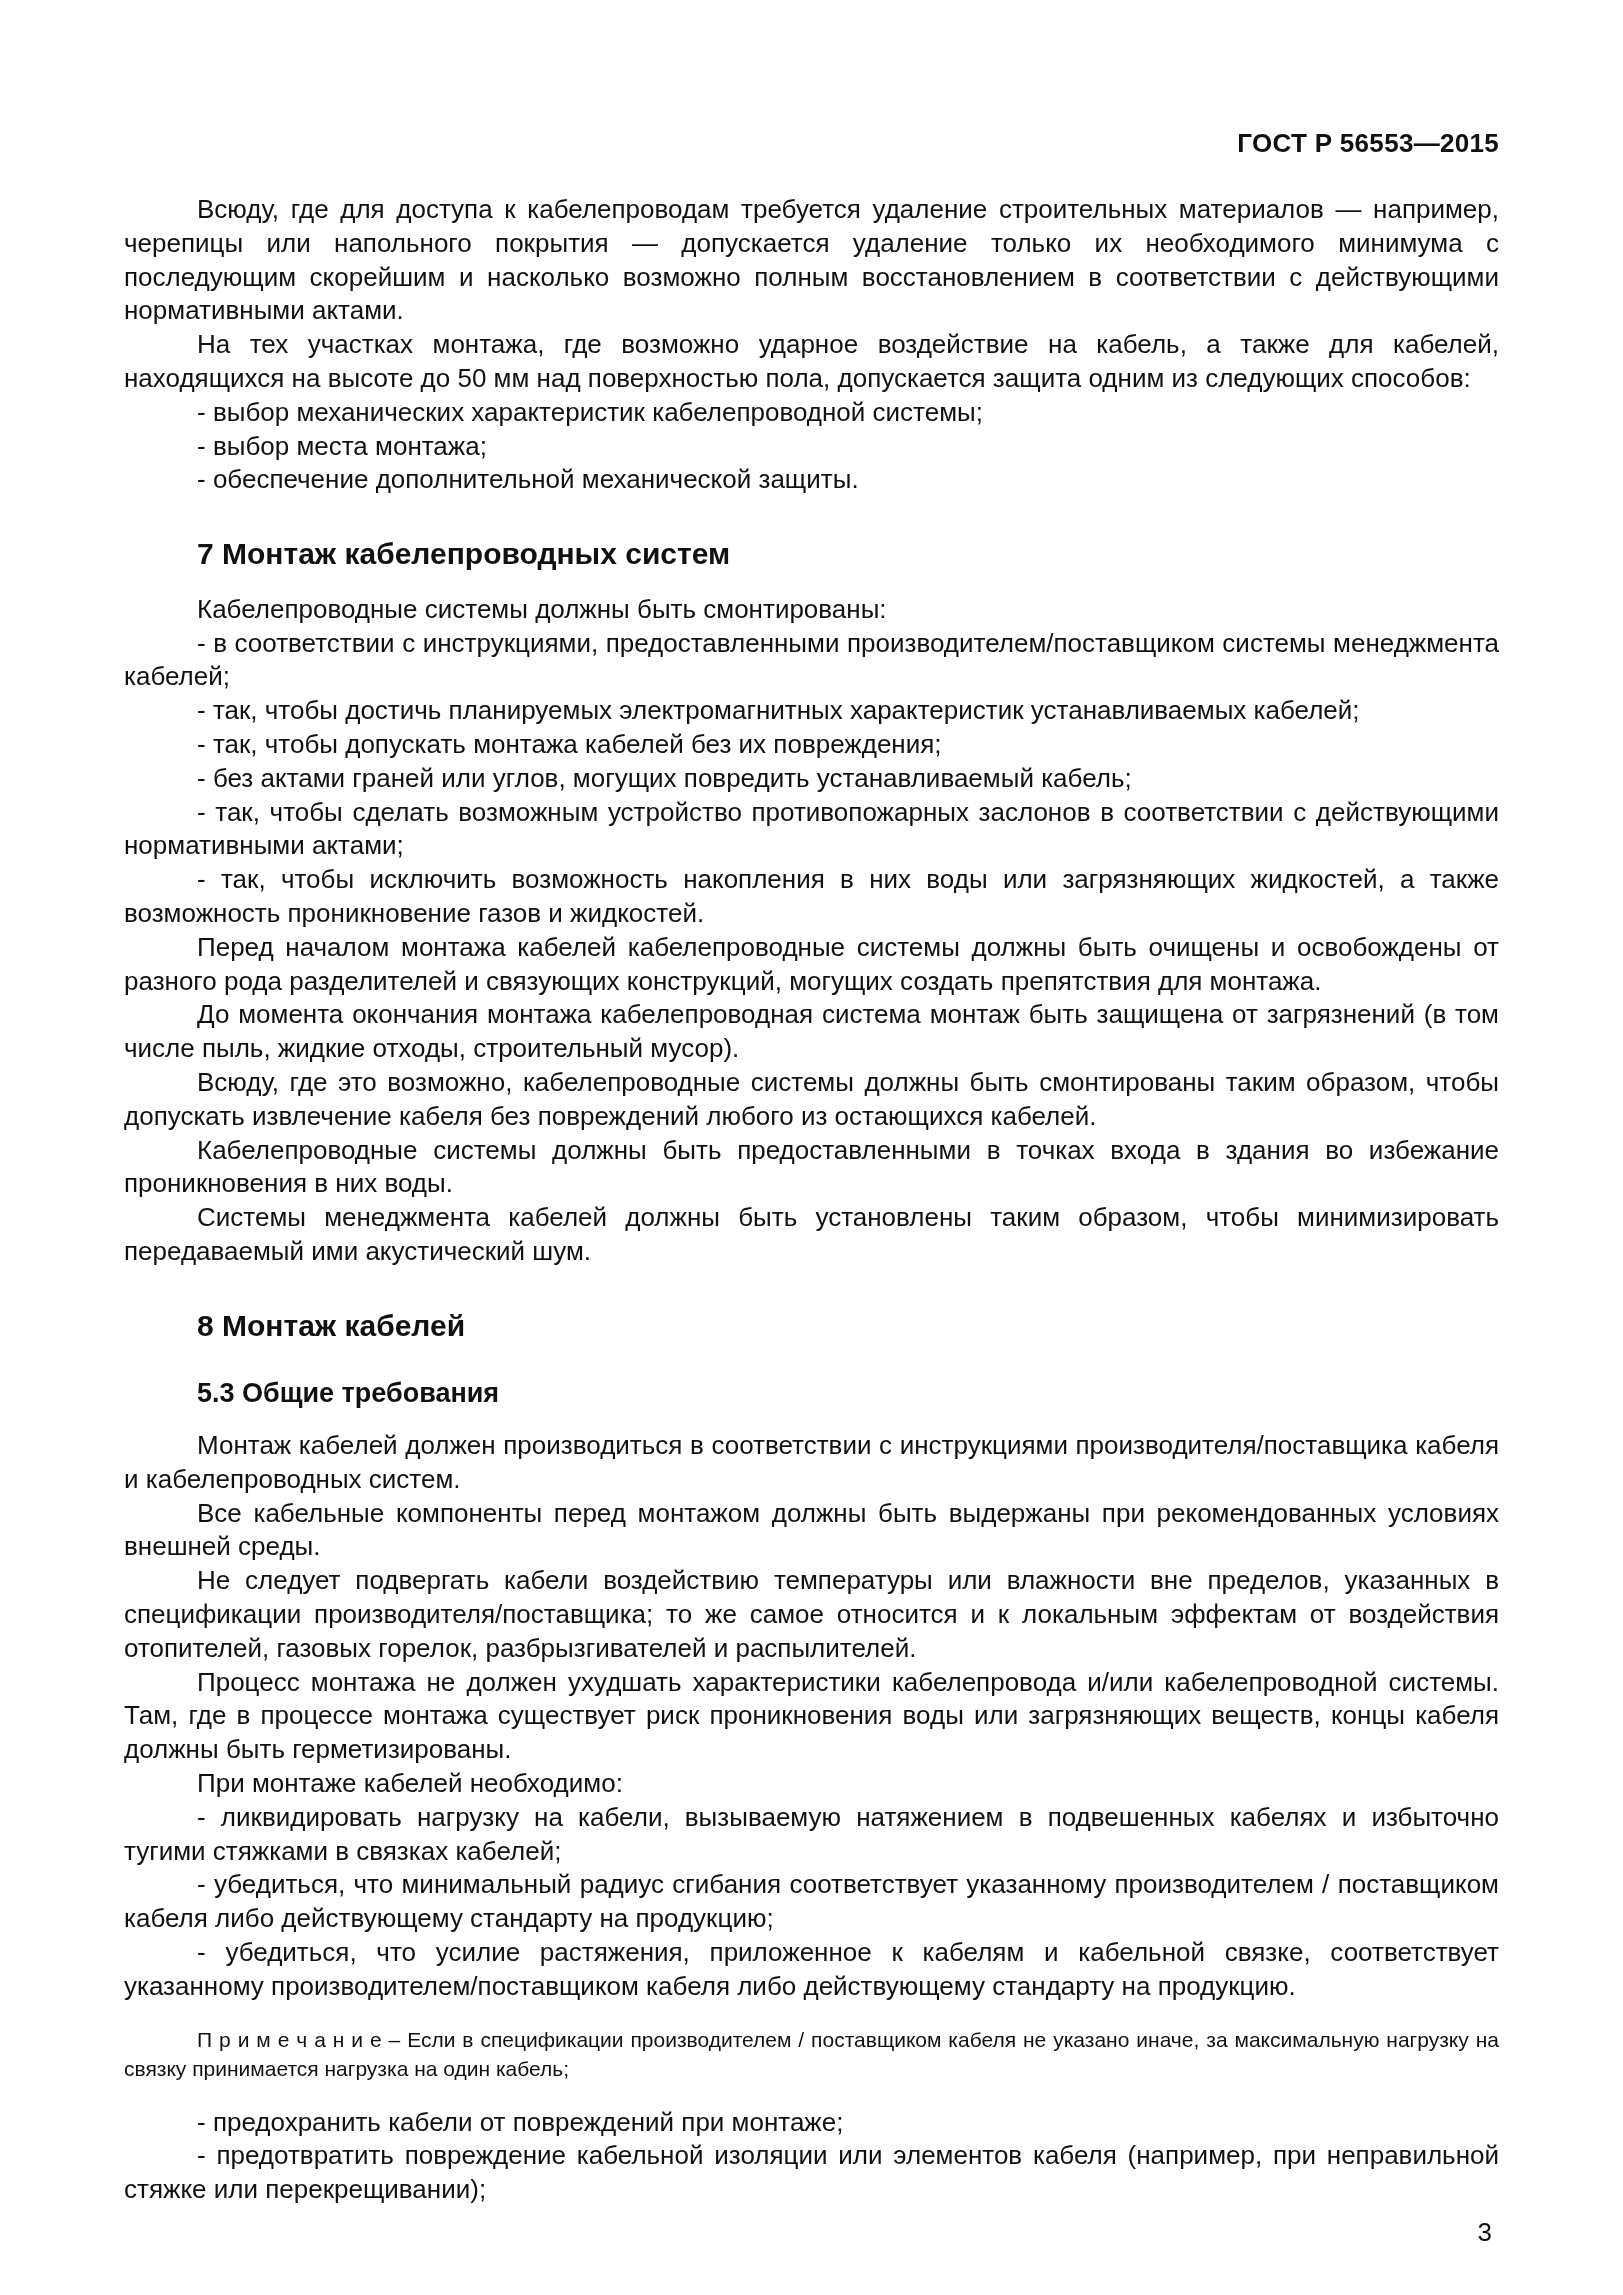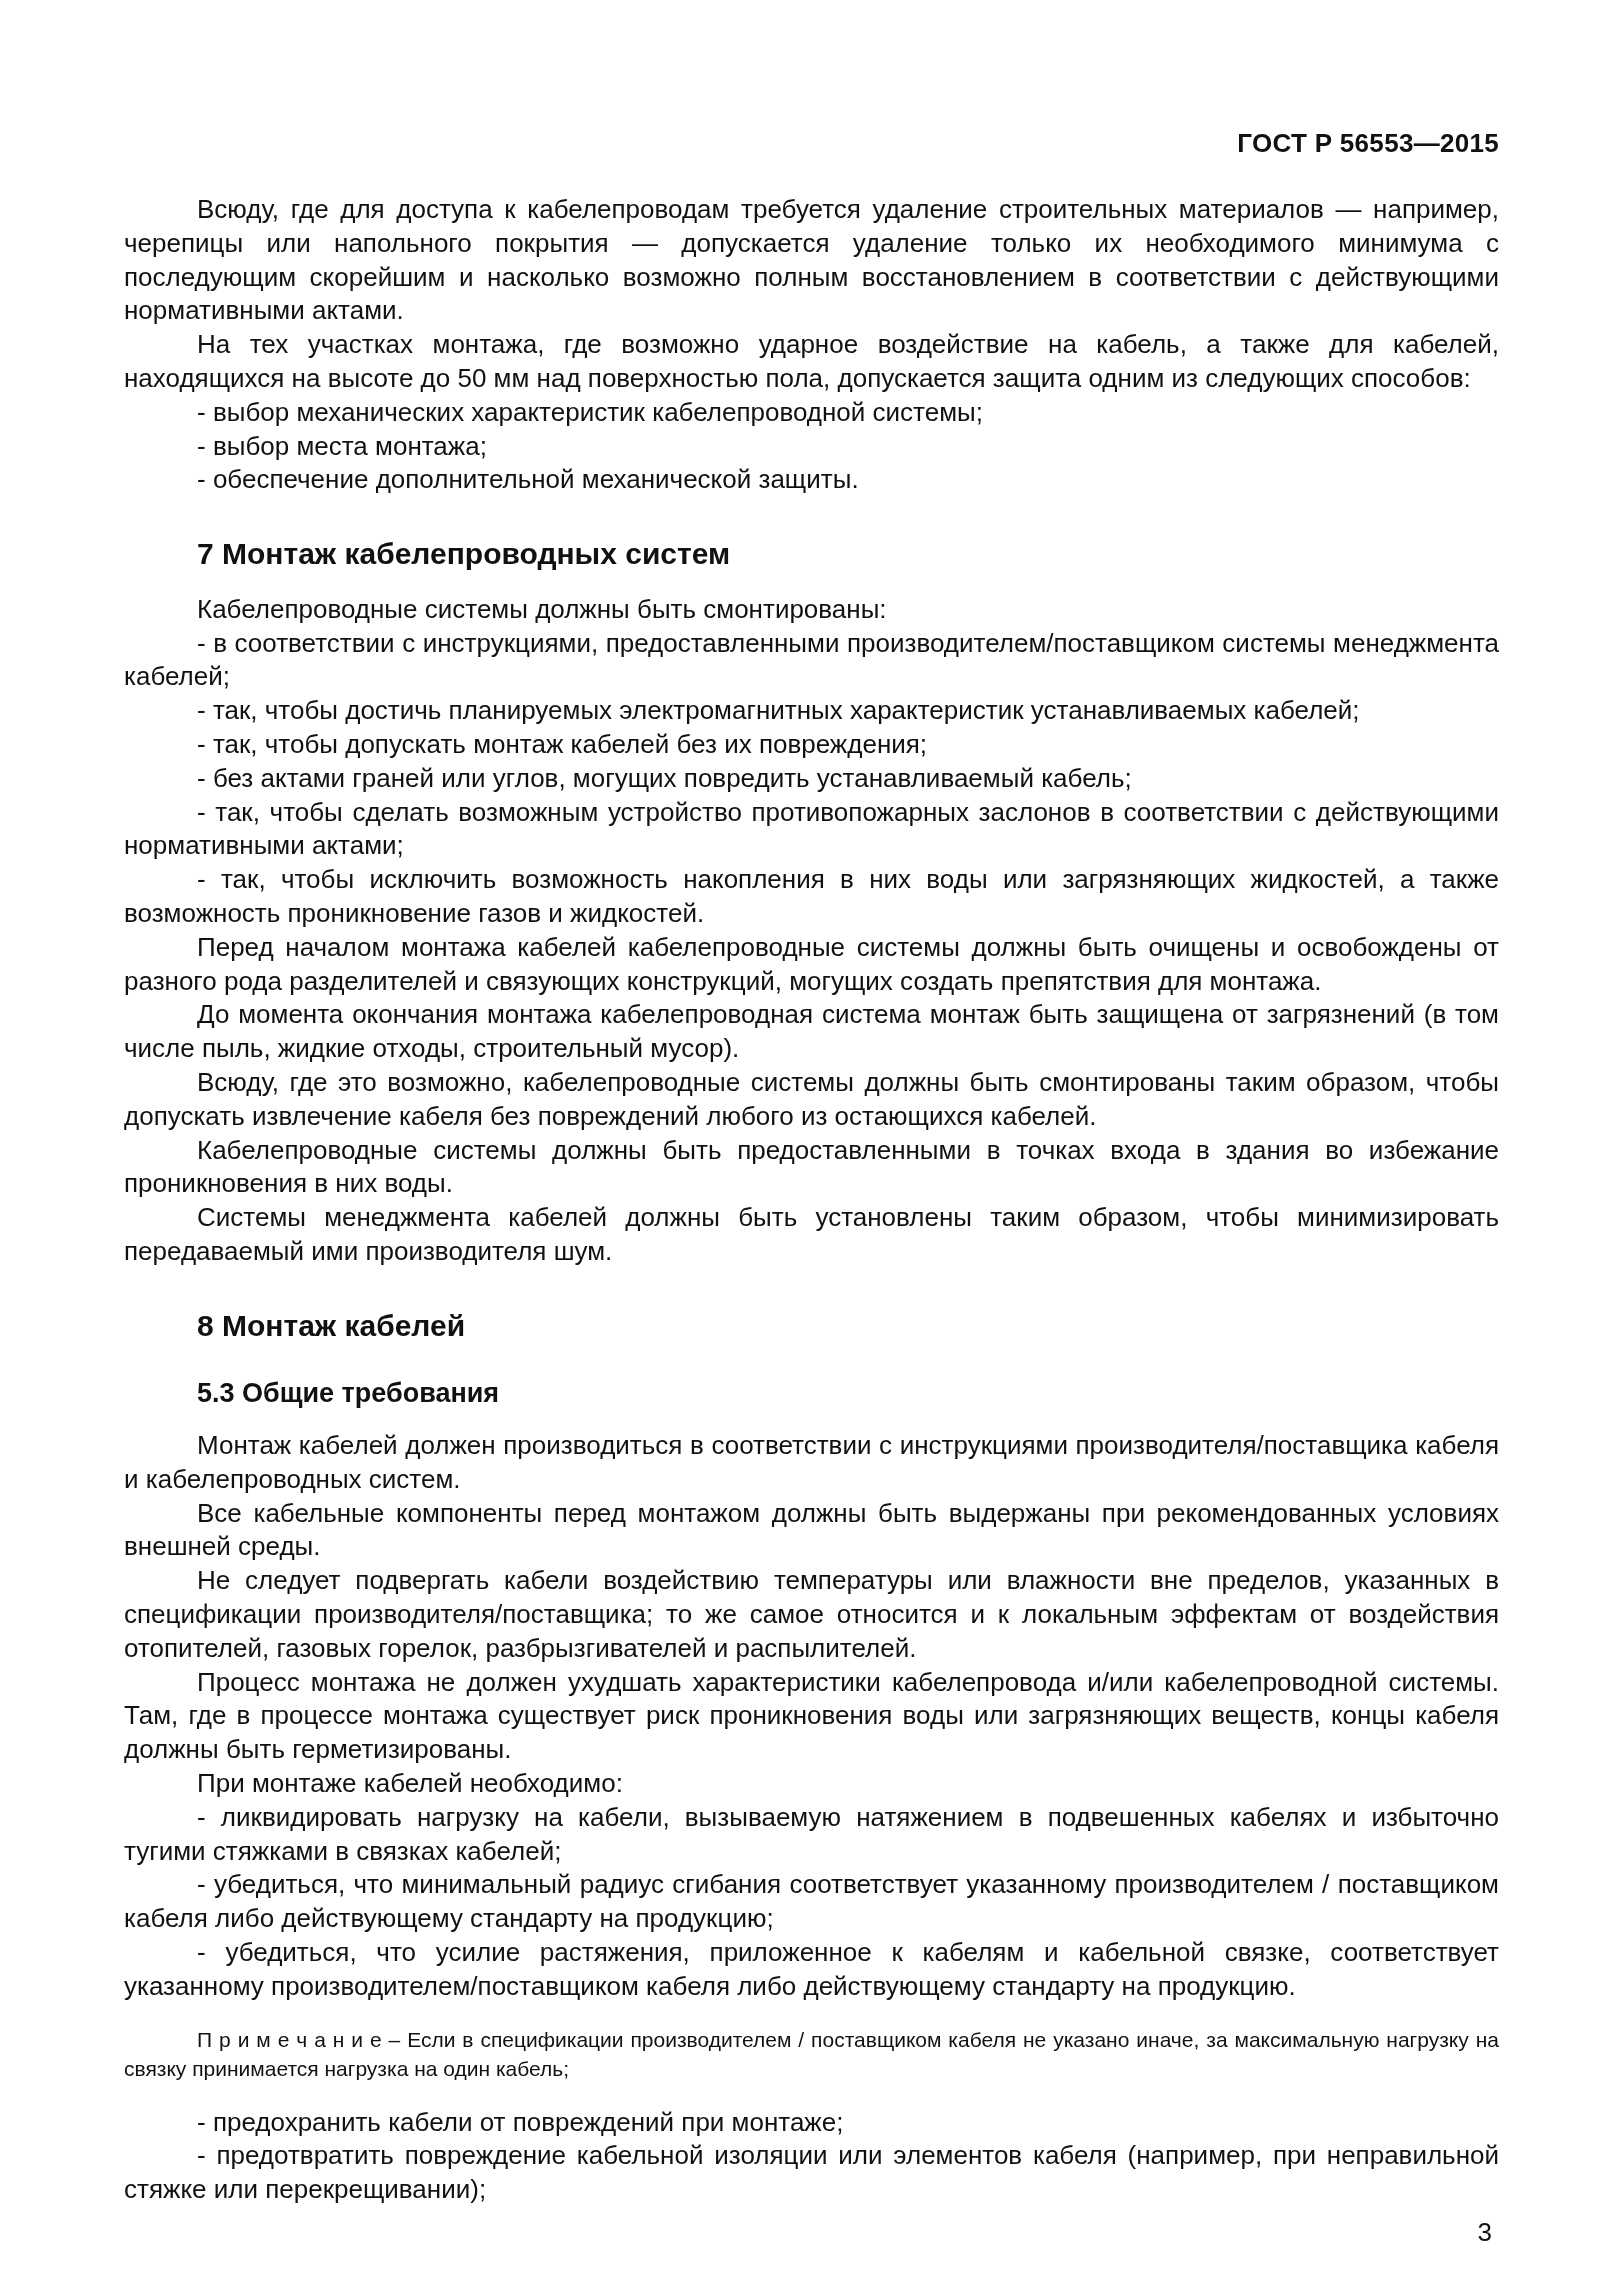--- a/index.html
+++ b/index.html
@@ -70,29 +70,29 @@
   <div class="content" id="content">
       <div class="p">Всюду, где для доступа к кабелепроводам требуется удаление строительных материалов — например, черепицы или напольного покрытия — допускается удаление только их необходимого минимума с последующим скорейшим и насколько возможно полным восстановлением в соответствии с действующими нормативными актами.</div>
       <div class="p">На тех участках монтажа, где возможно ударное воздействие на кабель, а также для кабелей, находящихся на высоте до 50 мм над поверхностью пола, допускается защита одним из следующих способов:</div>
       <div class="li">- выбор механических характеристик кабелепроводной системы;</div>
       <div class="li">- выбор места монтажа;</div>
       <div class="li">- обеспечение дополнительной механической защиты.</div>
       <div class="h1">7 Монтаж кабелепроводных систем</div>
       <div class="p">Кабелепроводные системы должны быть смонтированы:</div>
       <div class="li">- в соответствии с инструкциями, предоставленными производителем/поставщиком системы менеджмента кабелей;</div>
       <div class="li">- так, чтобы достичь планируемых электромагнитных характеристик устанавливаемых кабелей;</div>
-      <div class="li">- так, чтобы допускать монтаж кабелей без их повреждения;</div>
+      <div class="li">- так, чтобы допускать монтажа кабелей без их повреждения;</div>
       <div class="li">- без актами граней или углов, могущих повредить устанавливаемый кабель;</div>
       <div class="li">- так, чтобы сделать возможным устройство противопожарных заслонов в соответствии с действующими нормативными актами;</div>
       <div class="li">- так, чтобы исключить возможность накопления в них воды или загрязняющих жидкостей, а также возможность проникновение газов и жидкостей.</div>
       <div class="p">Перед началом монтажа кабелей кабелепроводные системы должны быть очищены и освобождены от разного рода разделителей и связующих конструкций, могущих создать препятствия для монтажа.</div>
       <div class="p">До момента окончания монтажа кабелепроводная система монтаж быть защищена от загрязнений (в том числе пыль, жидкие отходы, строительный мусор).</div>
       <div class="p">Всюду, где это возможно, кабелепроводные системы должны быть смонтированы таким образом, чтобы допускать извлечение кабеля без повреждений любого из остающихся кабелей.</div>
       <div class="p">Кабелепроводные системы должны быть предоставленными в точках входа в здания во избежание проникновения в них воды.</div>
-      <div class="p">Системы менеджмента кабелей должны быть установлены таким образом, чтобы минимизировать передаваемый ими производителя шум.</div>
+      <div class="p">Системы менеджмента кабелей должны быть установлены таким образом, чтобы минимизировать передаваемый ими акустический шум.</div>
       <div class="h1">8 Монтаж кабелей</div>
       <div class="h2">5.3 Общие требования</div>
       <div class="p">Монтаж кабелей должен производиться в соответствии с инструкциями производителя/поставщика кабеля и кабелепроводных систем.</div>
       <div class="p">Все кабельные компоненты перед монтажом должны быть выдержаны при рекомендованных условиях внешней среды.</div>
       <div class="p">Не следует подвергать кабели воздействию температуры или влажности вне пределов, указанных в спецификации производителя/поставщика; то же самое относится и к локальным эффектам от воздействия отопителей, газовых горелок, разбрызгивателей и распылителей.</div>
       <div class="p">Процесс монтажа не должен ухудшать характеристики кабелепровода и/или кабелепроводной системы. Там, где в процессе монтажа существует риск проникновения воды или загрязняющих веществ, концы кабеля должны быть герметизированы.</div>
       <div class="p">При монтаже кабелей необходимо:</div>
       <div class="li">- ликвидировать нагрузку на кабели, вызываемую натяжением в подвешенных кабелях и избыточно тугими стяжками в связках кабелей;</div>
       <div class="li">- убедиться, что минимальный радиус сгибания соответствует указанному производителем / поставщиком кабеля либо действующему стандарту на продукцию;</div>
       <div class="li">- убедиться, что усилие растяжения, приложенное к кабелям и кабельной связке, соответствует указанному производителем/поставщиком кабеля либо действующему стандарту на продукцию.</div>

